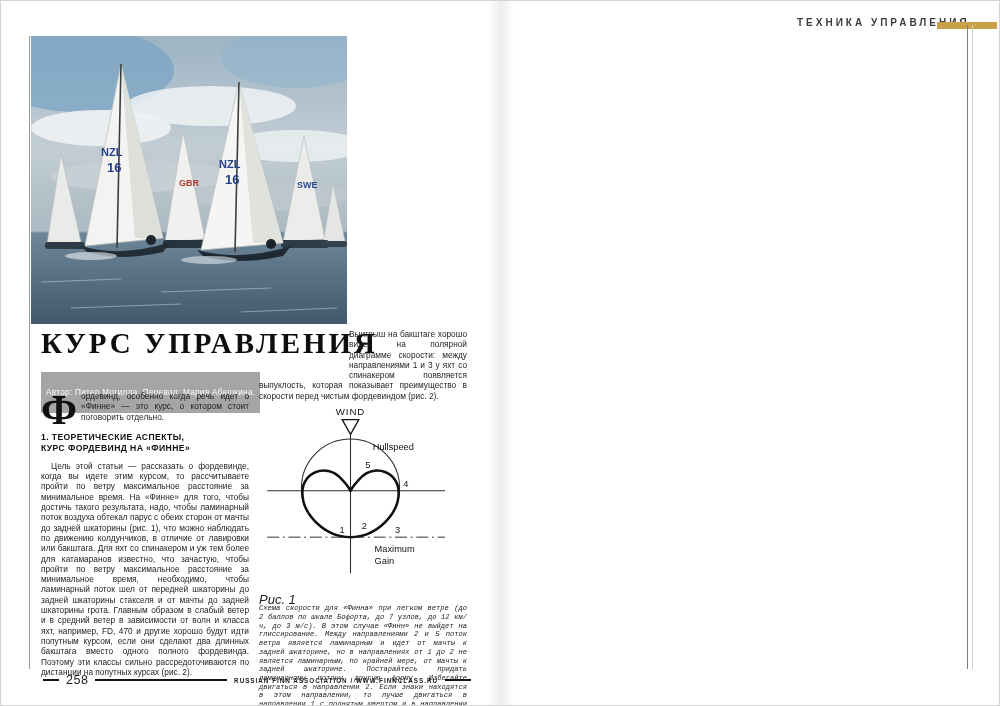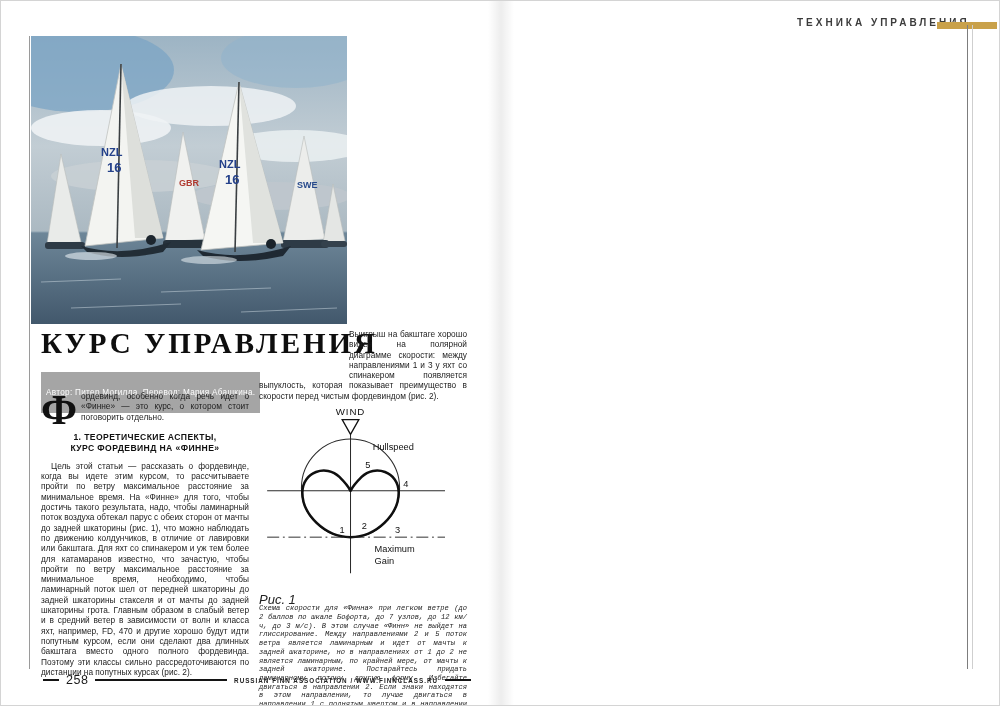--- a/index.html
+++ b/index.html
@@ -38,21 +38,21 @@
 
   .col-l1 { left:40px;  top:390px; width:208px; }
   .col-l2 { left:258px; top:328px; width:208px; }
   .title-wrap-spacer { float:left; width:90px; height:42px; }
 
   .lead { text-indent:0 !important; margin-bottom:8px !important; }
   .dropcap { float:left; font-family:"Liberation Serif", serif; font-weight:bold;
              font-size:42px; line-height:34px; padding:2px 4px 0 0; color:#111; }
 
   .sec-head { font-weight:bold; font-size:8.6px; line-height:11px; letter-spacing:.4px;
-              color:#101010; margin:10px 0 7px 0; text-align:center; }
+              color:#101010; margin:10px 0 7px 0; text-align:left; }
 
   
   .diagwrap { text-align:left; }
   svg.diag { display:inline-block; }
   svg.diag .axes line { stroke:#2b2b2b; stroke-width:1.1; }
   svg.diag .hull { fill:none; stroke:#2b2b2b; stroke-width:1.1; }
   svg.diag .polar { fill:none; stroke:#0f0f0f; stroke-width:2.7; stroke-linejoin:round; }
   svg.diag .dash { stroke:#222; stroke-width:1; stroke-dasharray:13 4 2 4; }
   svg.diag .windtri { fill:#fff; stroke:#111; stroke-width:1.4; }
   svg.diag text { font-family:"Liberation Sans", sans-serif; font-size:10px; fill:#111; }

